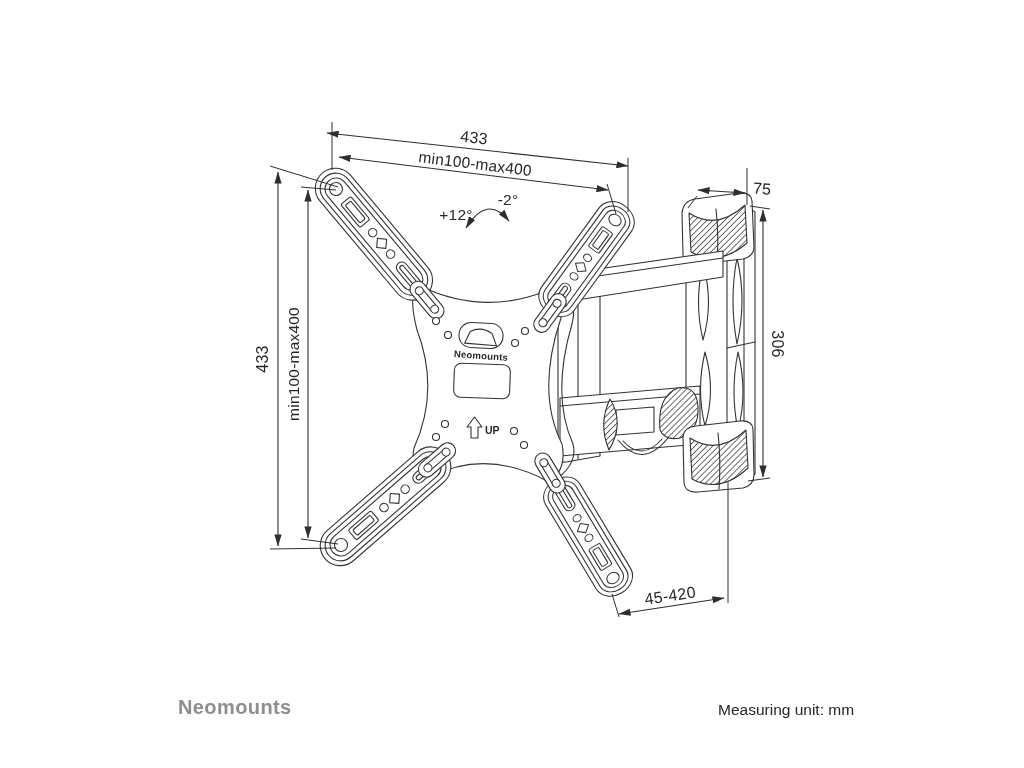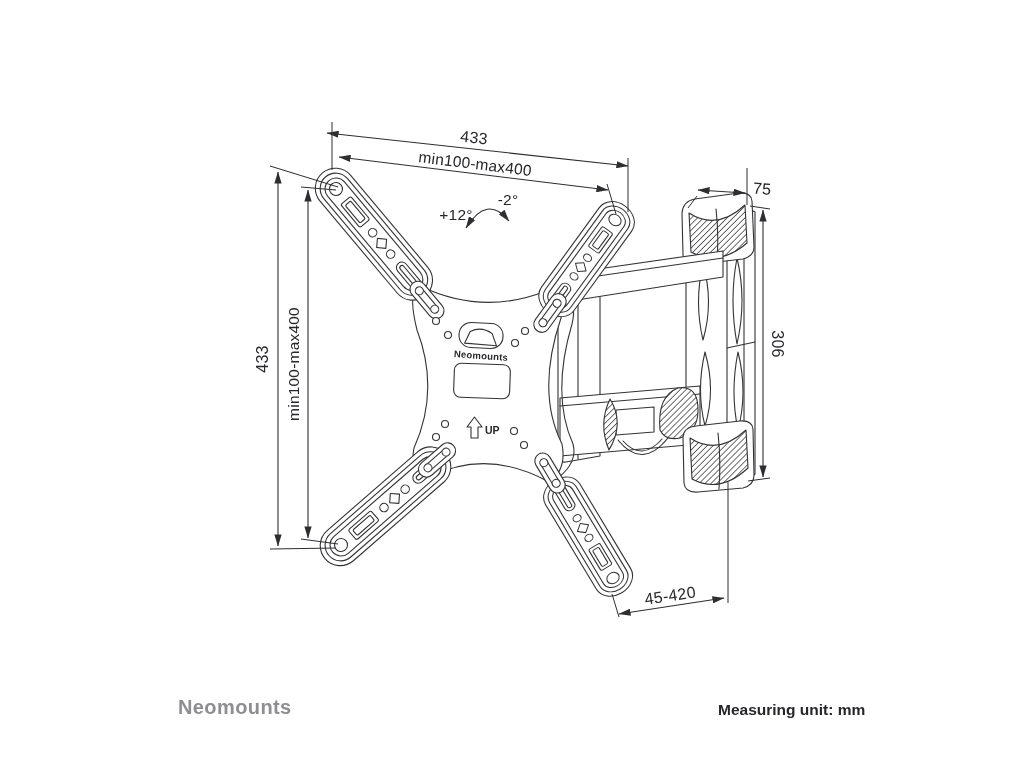--- a/index.html
+++ b/index.html
@@ -16,21 +16,21 @@
   svg text{fill:#27272b;font-family:"Liberation Sans",sans-serif;}
   .dimlbl{font-size:16px;letter-spacing:.3px;}
   .dimlbl-sm{font-size:15.5px;letter-spacing:.2px;}
   .platelbl{font-size:9.5px;font-weight:bold;letter-spacing:.2px;}
   .uplbl{font-size:10.5px;font-weight:bold;}
   .footer-brand{
     position:absolute;left:178px;top:696px;color:#8e8e92;font-size:20px;
     font-weight:600;letter-spacing:.4px;
   }
   .footer-note{
-    position:absolute;left:718px;top:701px;color:#26262a;font-size:15.5px;font-weight:700;
+    position:absolute;left:718px;top:701px;color:#26262a;font-size:15.5px;font-weight:400;
   }
 </style>
 </head>
 <body>
 
 <div class="canvas">
   <svg viewBox="0 0 1024 768" width="1024" height="768">
     <defs>
       <pattern id="hatch" patternUnits="userSpaceOnUse" width="4.2" height="4.2" patternTransform="rotate(45)">
         <rect width="4.2" height="4.2" fill="#ffffff"></rect>

